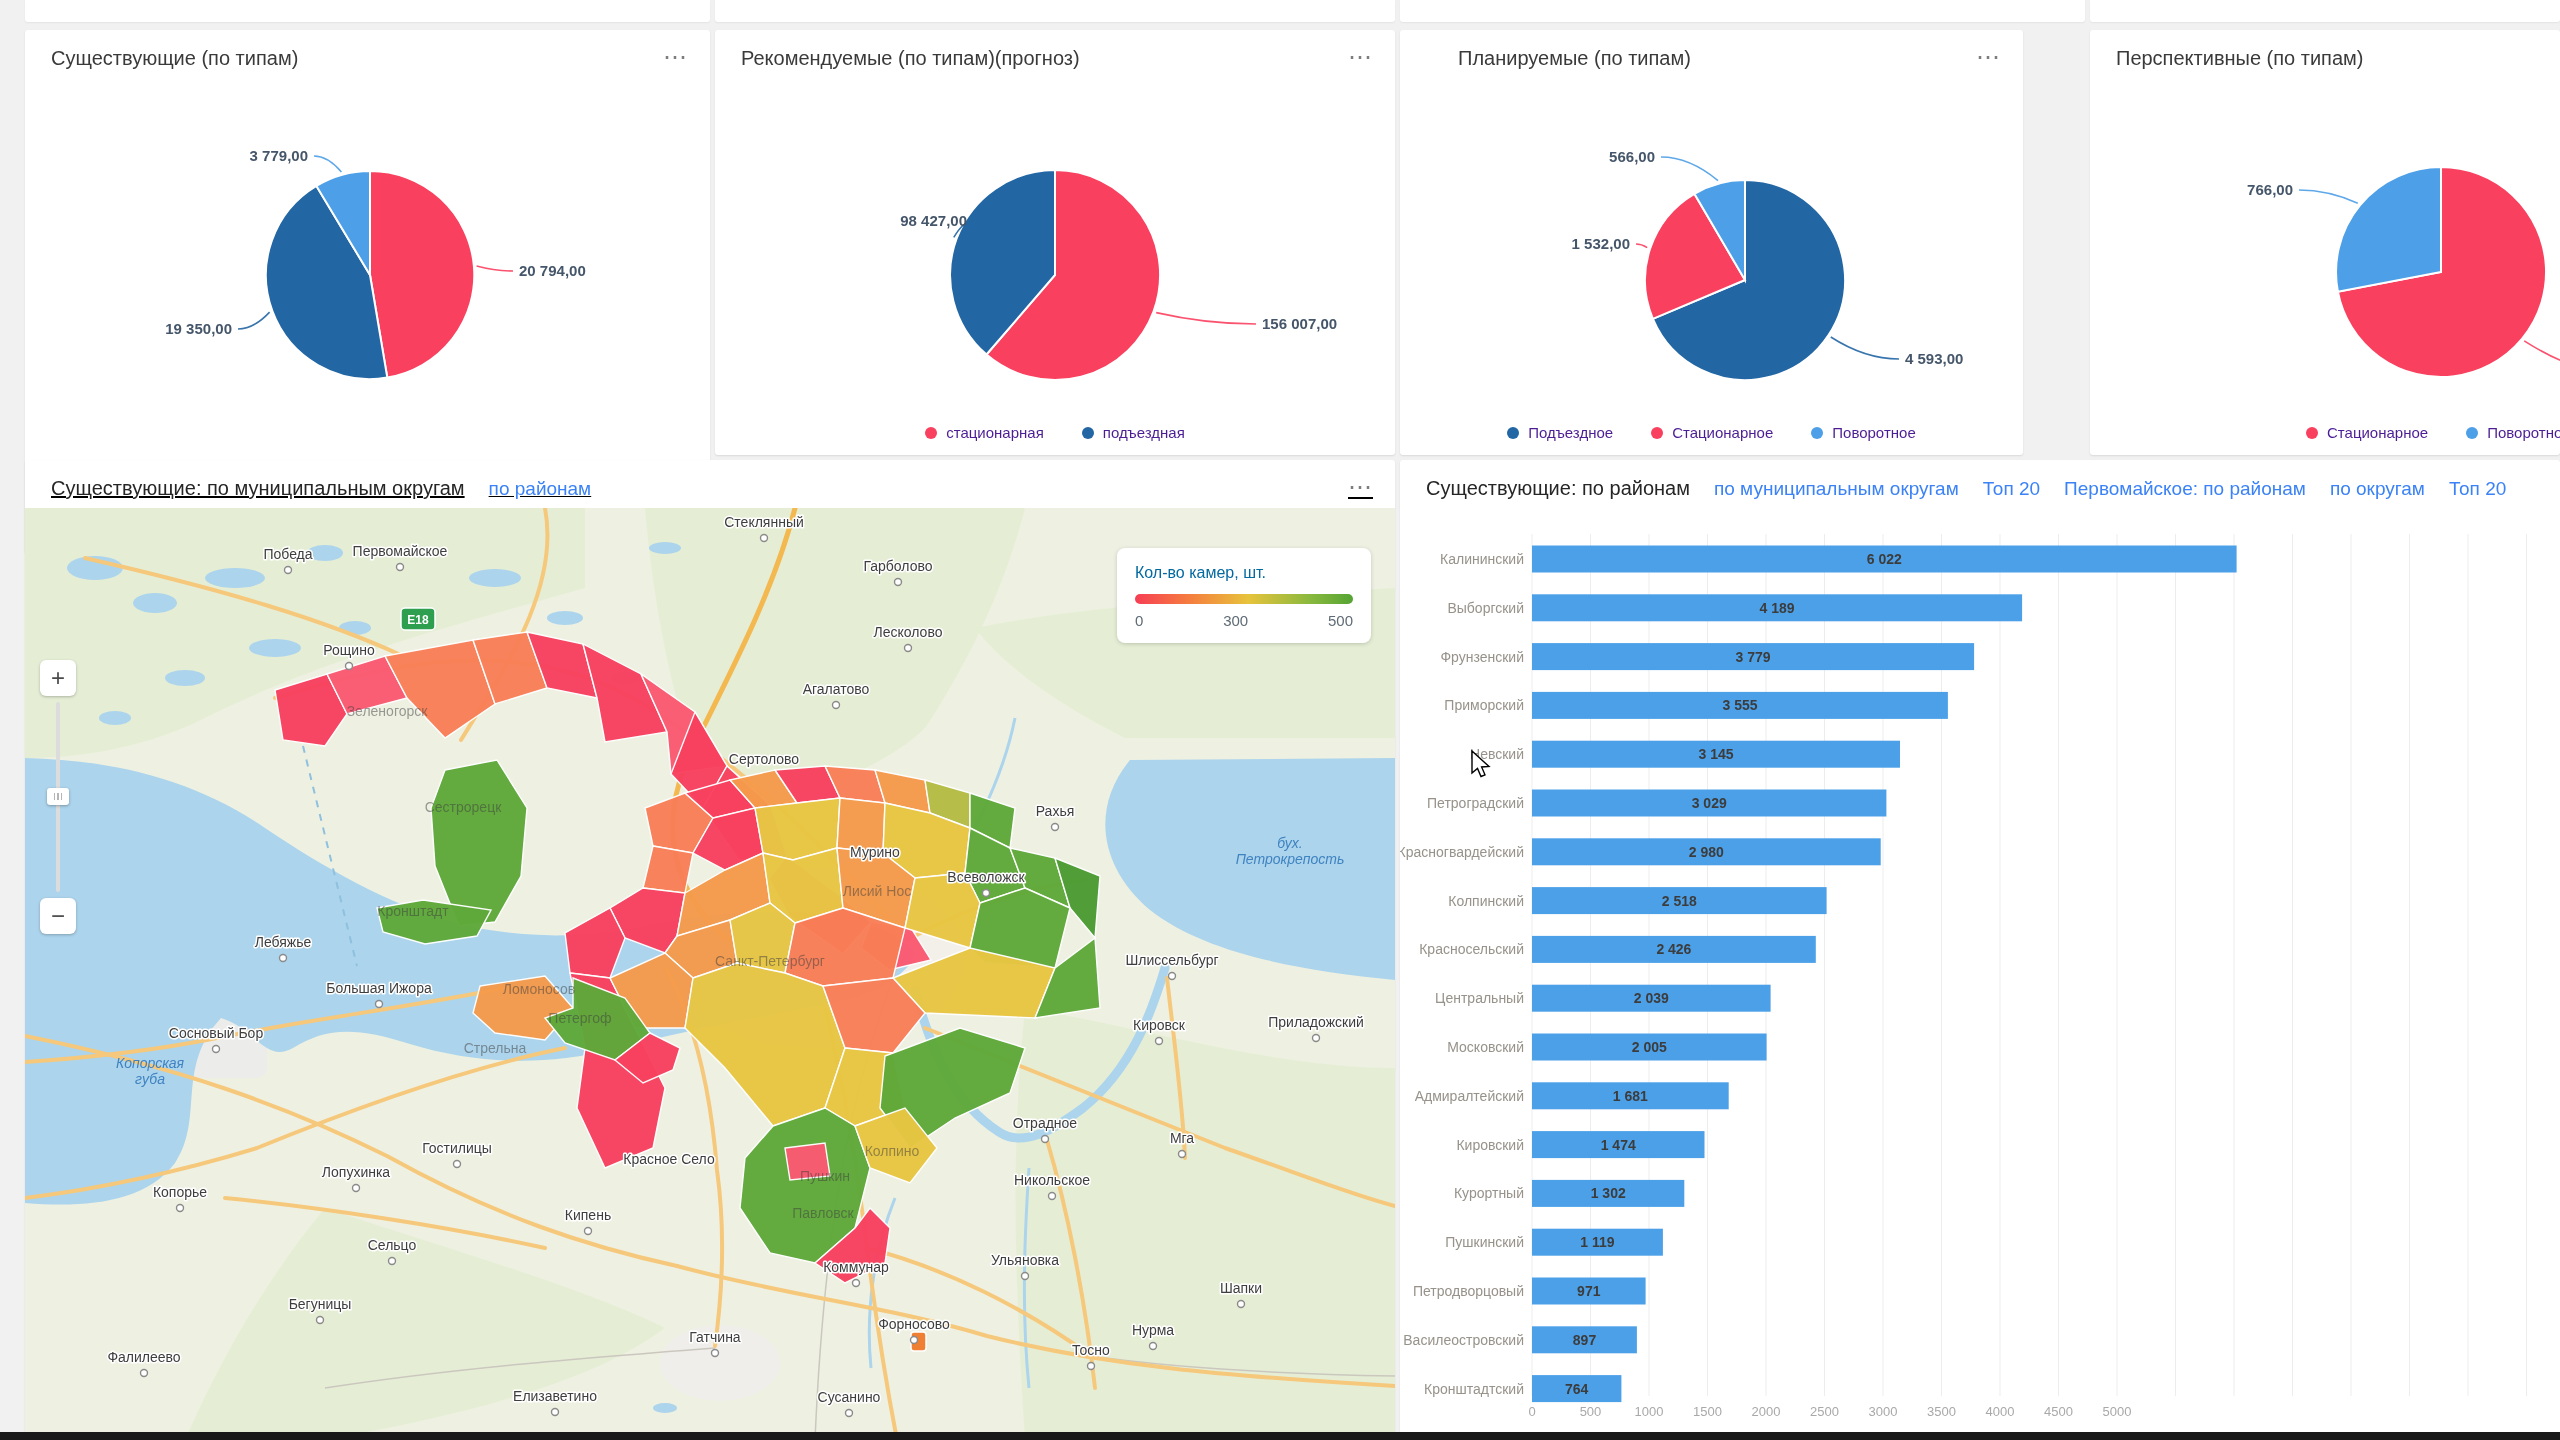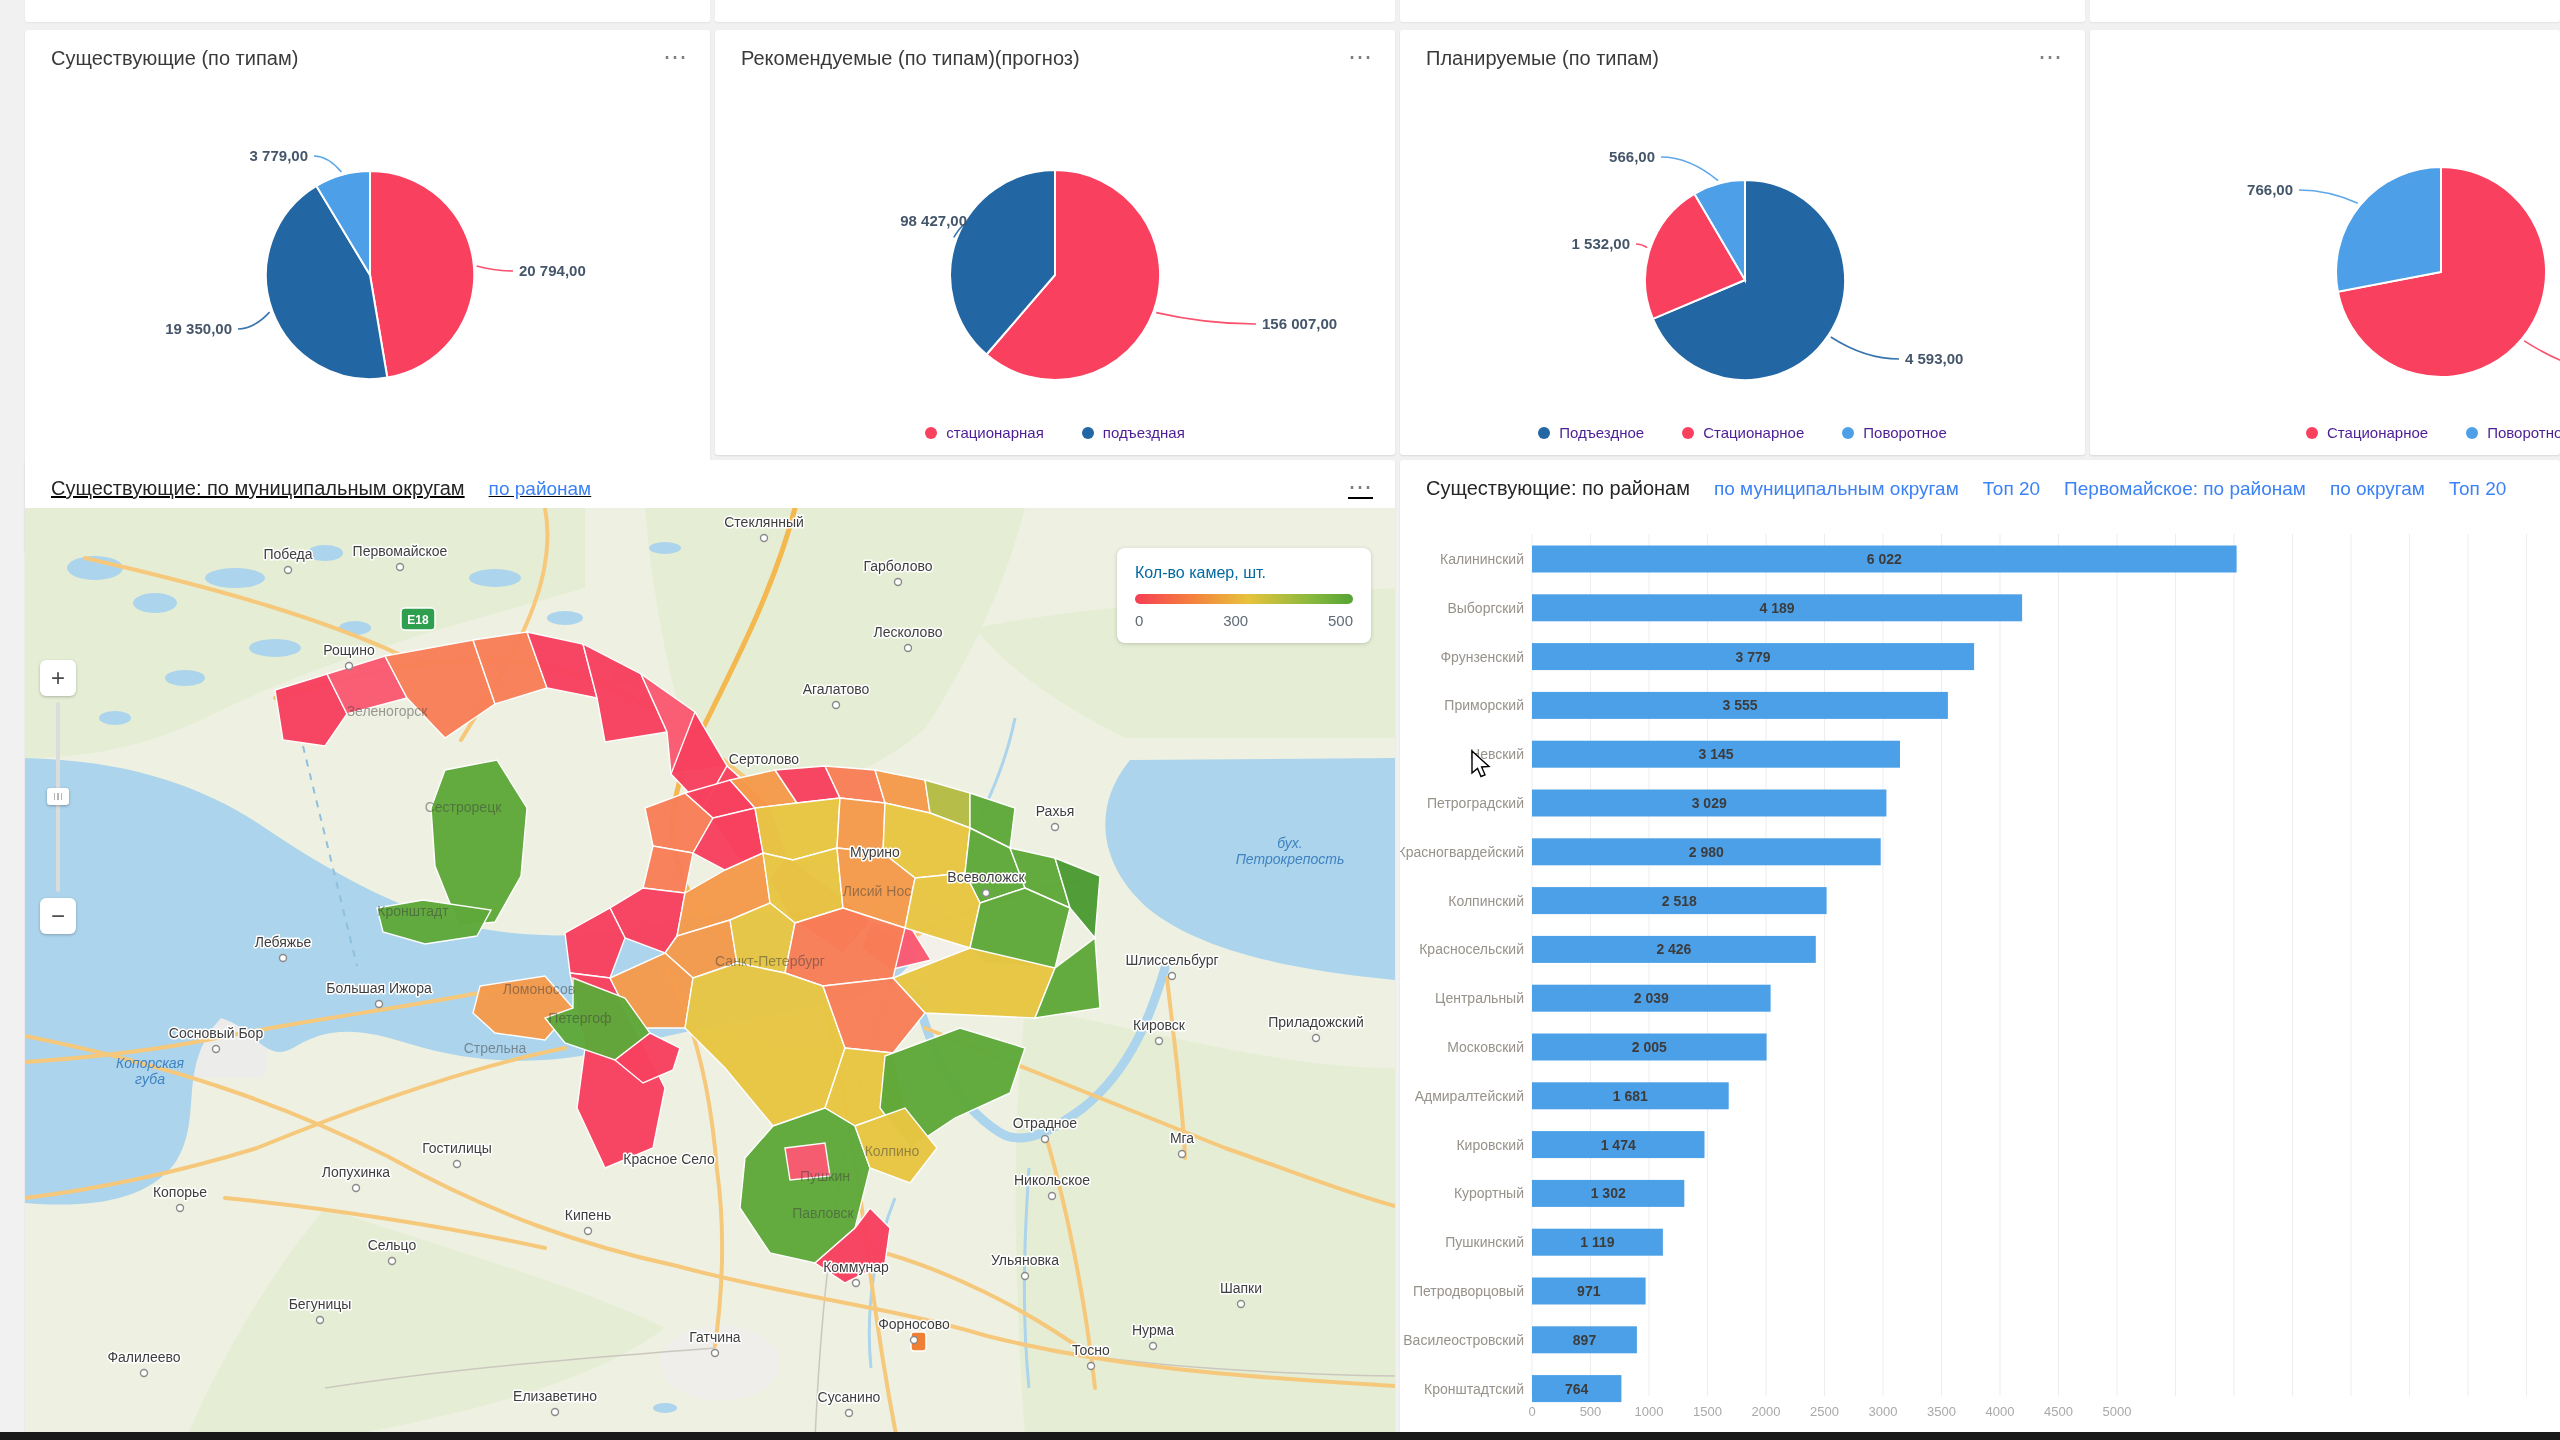--- a/index.html
+++ b/index.html
@@ -97,21 +97,21 @@
           <span class="lg-dot" style="background: rgb(249, 64, 95);"></span>
           <span>стационарная</span>
         </div>
         <div class="lg-item">
           <span class="lg-dot" style="background: rgb(34, 102, 164);"></span>
           <span>подъездная</span>
         </div>
       </div>
   </section>
 
-  <section class="card" style="left:1400px;top:30px;width:685px;height:425px;">
+  <section class="card" style="left:1400px;top:30px;width:591px;height:425px;padding-left:32px;">
     <div class="card-header">
       <h2 class="card-title">Планируемые (по типам)</h2>
       <div class="menu-dots">⋯</div>
     </div>
     <svg class="pie-svg" width="685" height="272">
         <path d="M345,162 L345.0,62.0 A100,100 0 1 1 252.9,200.8 Z" fill="#2266a4" stroke="#fff" stroke-width="2"></path>
         <path d="M430.8,219.0 Q464.9,241 499,241" fill="none" stroke="#2266a4" stroke-width="1.6" opacity="0.9"></path>
         <text x="505" y="246" text-anchor="start" class="pie-val">4 593,00</text>
         <path d="M345,162 L252.9,200.8 A100,100 0 0 1 294.4,75.8 Z" fill="#f9405f" stroke="#fff" stroke-width="2"></path>
         <path d="M247.2,129.6 Q241.6,126 236,126" fill="none" stroke="#f9405f" stroke-width="1.6" opacity="0.9"></path>
@@ -130,20 +130,23 @@
           <span>Стационарное</span>
         </div>
         <div class="lg-item">
           <span class="lg-dot" style="background: rgb(77, 159, 231);"></span>
           <span>Поворотное</span>
         </div>
       </div>
   </section>
 
   <section class="card" style="left:2090px;top:30px;width:470px;height:425px;">
+    <div class="card-header">
+      <h2 class="card-title">Перспективные (по типам)</h2>
+    </div>
     <svg class="pie-svg" width="470" height="272">
         <path d="M351,154 L351.0,49.0 A105,105 0 1 1 247.9,173.7 Z" fill="#f9405f" stroke="#fff" stroke-width="2"></path>
         <path d="M434.2,222.8 Q494.1,261 554,261" fill="none" stroke="#f9405f" stroke-width="1.6" opacity="0.9"></path>
         <path d="M351,154 L247.9,173.7 A105,105 0 0 1 351.0,49.0 Z" fill="#4d9fe7" stroke="#fff" stroke-width="2"></path>
         <path d="M267.8,85.2 Q238.4,72 209,72" fill="none" stroke="#4d9fe7" stroke-width="1.6" opacity="0.9"></path>
         <text x="203" y="77" text-anchor="end" class="pie-val">766,00</text>
       </svg>
     <div class="pie-legend offset">
         <div class="lg-item">
           <span class="lg-dot" style="background: rgb(249, 64, 95);"></span>

